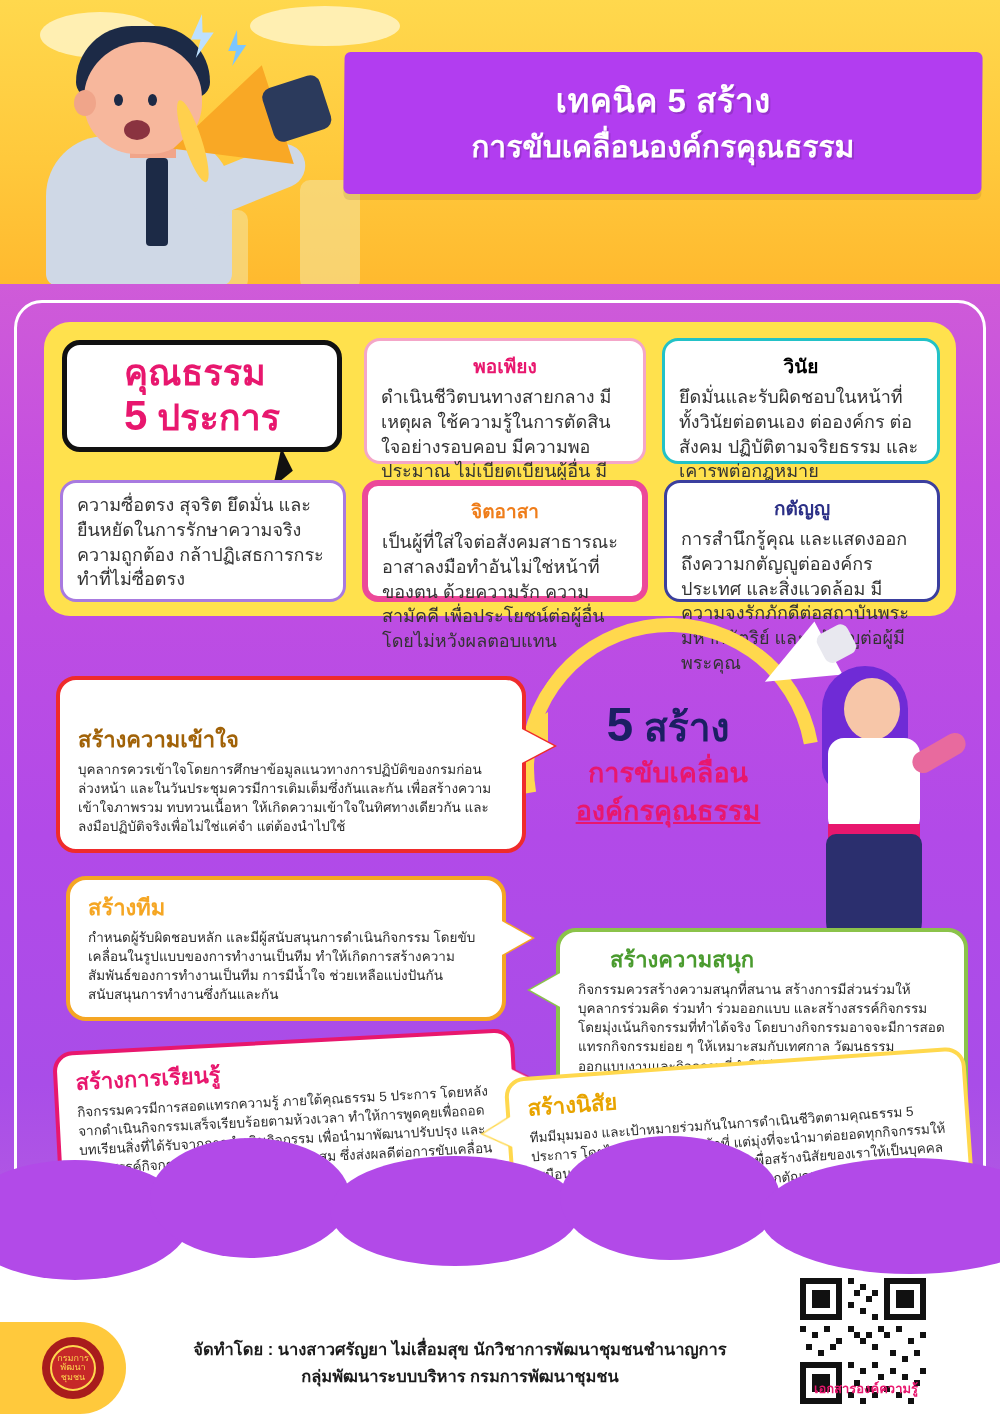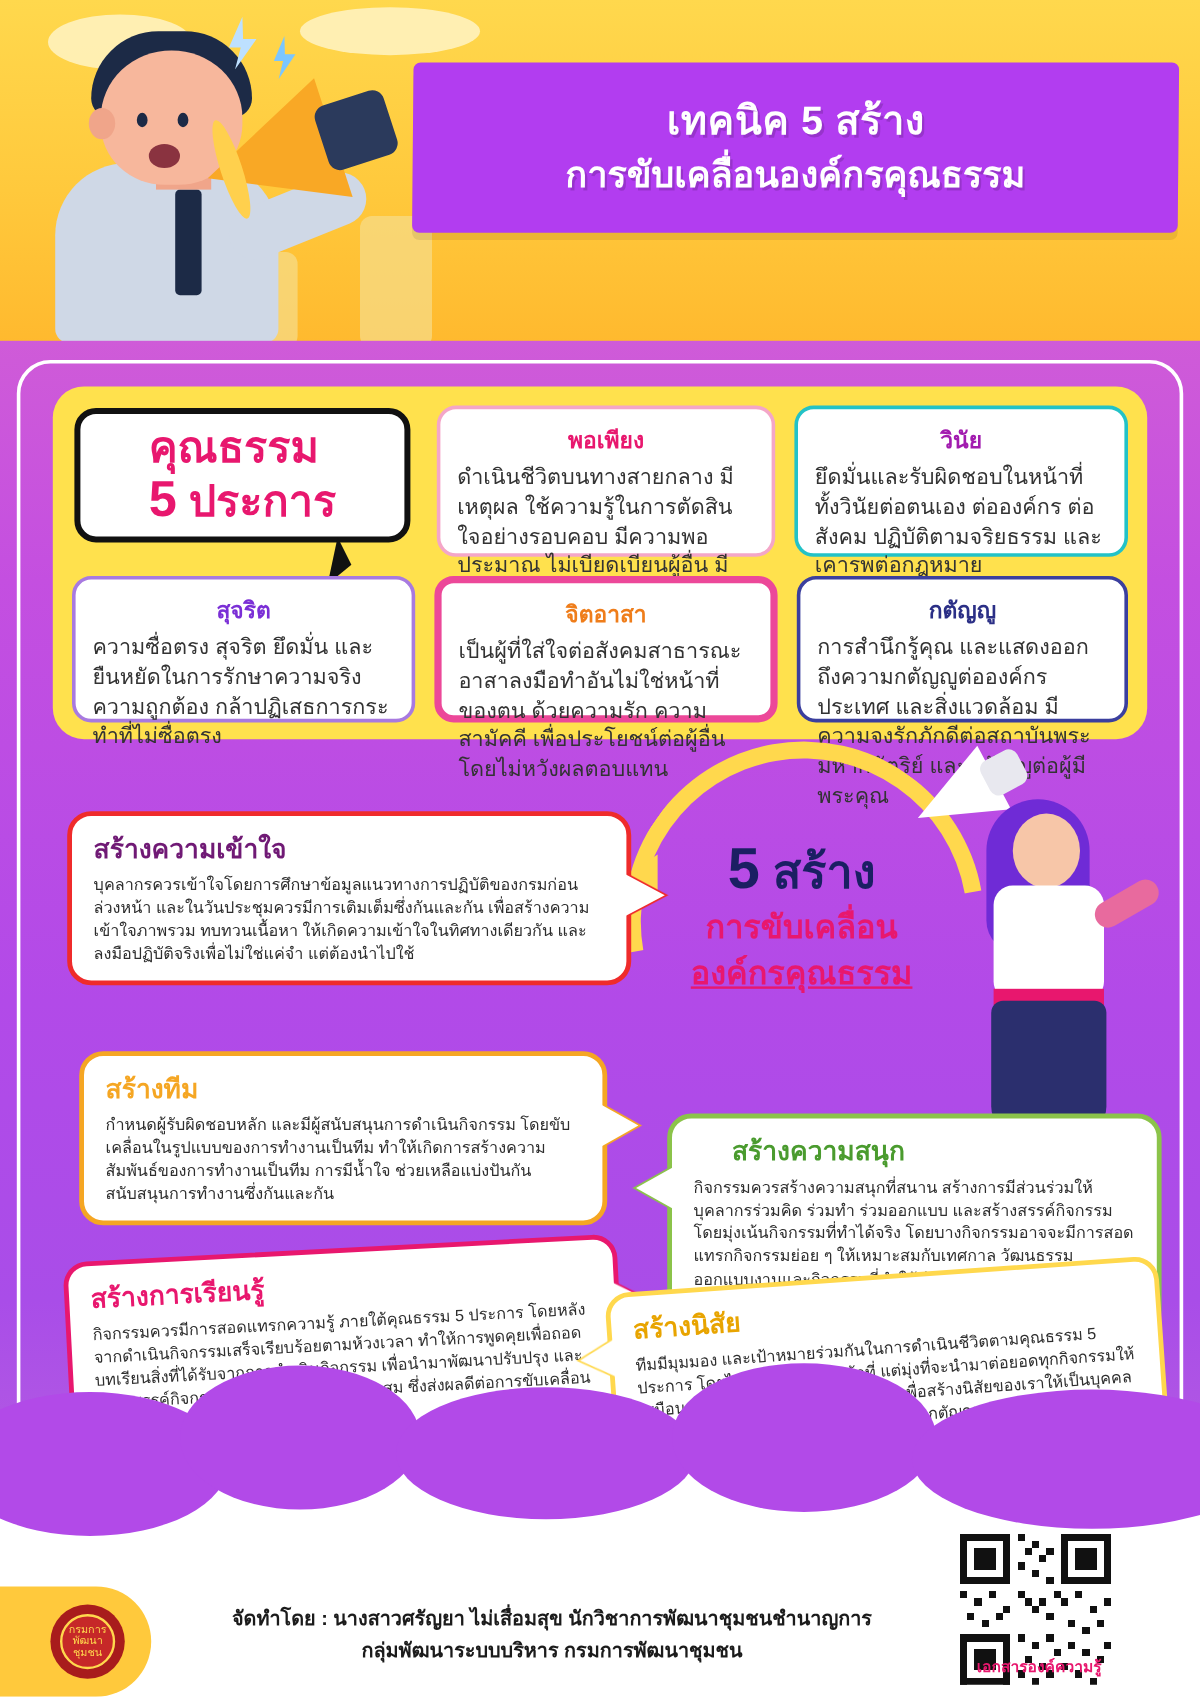--- a/index.html
+++ b/index.html
@@ -86,21 +86,21 @@
   .speech .r2{ font-size:36px; }
   .speech .r2 .num{ font-size:42px; }
 
   .vcard{ position:absolute; background:#ffffff; border-radius:16px; padding:10px 14px; }
   .vcard h4{ margin:0 0 4px; text-align:center; font-size:19px; font-weight:bold; }
   .vcard p{ margin:0; font-size:18px; line-height:1.38; color:#333; }
 
   #v-porpiang{ left:320px; top:16px; width:282px; height:126px; border:3px solid #f4a6c8; }
   #v-porpiang h4{ color:#e8176e; }
   #v-winai{ left:618px; top:16px; width:278px; height:126px; border:3px solid #23c2c7; }
-  #v-winai h4{ color:#a21caf; }
+  #v-winai h4{ color:#000000; }
   #v-sujarit{ left:16px; top:158px; width:286px; height:122px; border:3px solid #a87ae0; }
   #v-sujarit h4{ color:#7b2fd6; }
   #v-jitasa{ left:318px; top:158px; width:286px; height:122px; border:6px solid #ec4899; }
   #v-jitasa h4{ color:#ef7d1a; }
   #v-katanyu{ left:620px; top:158px; width:276px; height:122px; border:3px solid #3b3f9e; }
   #v-katanyu h4{ color:#2b2f86; }
 
   
   .center-circle{
     position:absolute; left:536px; top:652px; width:264px; height:222px;
@@ -137,21 +137,21 @@
   .lady .megaS .cone{position:absolute;left:0;top:6px;width:0;height:0;border-top:30px solid transparent;border-bottom:30px solid transparent;border-right:72px solid #ffffff;}
   .lady .megaS .mp{position:absolute;left:64px;top:20px;width:34px;height:32px;background:#e8e8ef;border-radius:8px;}
 
   
   .bubble{ position:absolute; background:#ffffff; border-radius:20px; padding:10px 18px 12px; }
   .bubble h3{ margin:0 0 3px; font-size:22px; font-weight:bold; }
   .bubble p{ margin:0; font-size:13.5px; line-height:1.42; color:#2e2e2e; }
   .tail{ position:absolute; width:0;height:0; }
 
   #b-understand{ left:56px; top:676px; width:470px; border:4px solid #ef2b2b; }
-  #b-understand h3{ color:#701a75; }
+  #b-understand h3{ color:#a16207;margin-top:32px; }
   #b-understand .tail{ right:-32px; top:48px; border-top:18px solid transparent; border-bottom:18px solid transparent; border-left:34px solid #ffffff; filter:drop-shadow(3px 0 0 #ef2b2b);}
 
   #b-team{ left:66px; top:876px; width:440px; border:4px solid #f5a623; }
   #b-team h3{ color:#f5a623; }
   #b-team .tail{ right:-30px; top:40px; border-top:18px solid transparent; border-bottom:18px solid transparent; border-left:32px solid #ffffff; filter:drop-shadow(3px 0 0 #f5a623);}
 
   #b-learn{ left:56px; top:1040px; width:462px; border:4px solid #e8176e; transform:rotate(-3deg); }
   #b-learn h3{ color:#e8176e; }
   #b-learn .tail{ right:-30px; top:36px; border-top:18px solid transparent; border-bottom:18px solid transparent; border-left:32px solid #ffffff; filter:drop-shadow(3px 0 0 #e8176e);}
 
@@ -240,21 +240,20 @@
     <h4>พอเพียง</h4>
     <p>ดำเนินชีวิตบนทางสายกลาง มีเหตุผล ใช้ความรู้ในการตัดสินใจอย่างรอบคอบ มีความพอประมาณ ไม่เบียดเบียนผู้อื่น มีภูมิคุ้มกันที่ดี เท่าทันการเปลี่ยนแปลง</p>
   </div>
 
   <div class="vcard" id="v-winai">
     <h4>วินัย</h4>
     <p>ยึดมั่นและรับผิดชอบในหน้าที่ ทั้งวินัยต่อตนเอง ต่อองค์กร ต่อสังคม ปฏิบัติตามจริยธรรม และเคารพต่อกฎหมาย</p>
   </div>
 
   <div class="vcard" id="v-sujarit">
-    <h4>สุจริต</h4>
     <p>ความซื่อตรง สุจริต ยึดมั่น และยืนหยัดในการรักษาความจริง ความถูกต้อง กล้าปฏิเสธการกระทำที่ไม่ซื่อตรง</p>
   </div>
 
   <div class="vcard" id="v-jitasa">
     <h4>จิตอาสา</h4>
     <p>เป็นผู้ที่ใส่ใจต่อสังคมสาธารณะ อาสาลงมือทำอันไม่ใช่หน้าที่ของตน ด้วยความรัก ความสามัคคี เพื่อประโยชน์ต่อผู้อื่น โดยไม่หวังผลตอบแทน</p>
   </div>
 
   <div class="vcard" id="v-katanyu">
     <h4>กตัญญู</h4>

